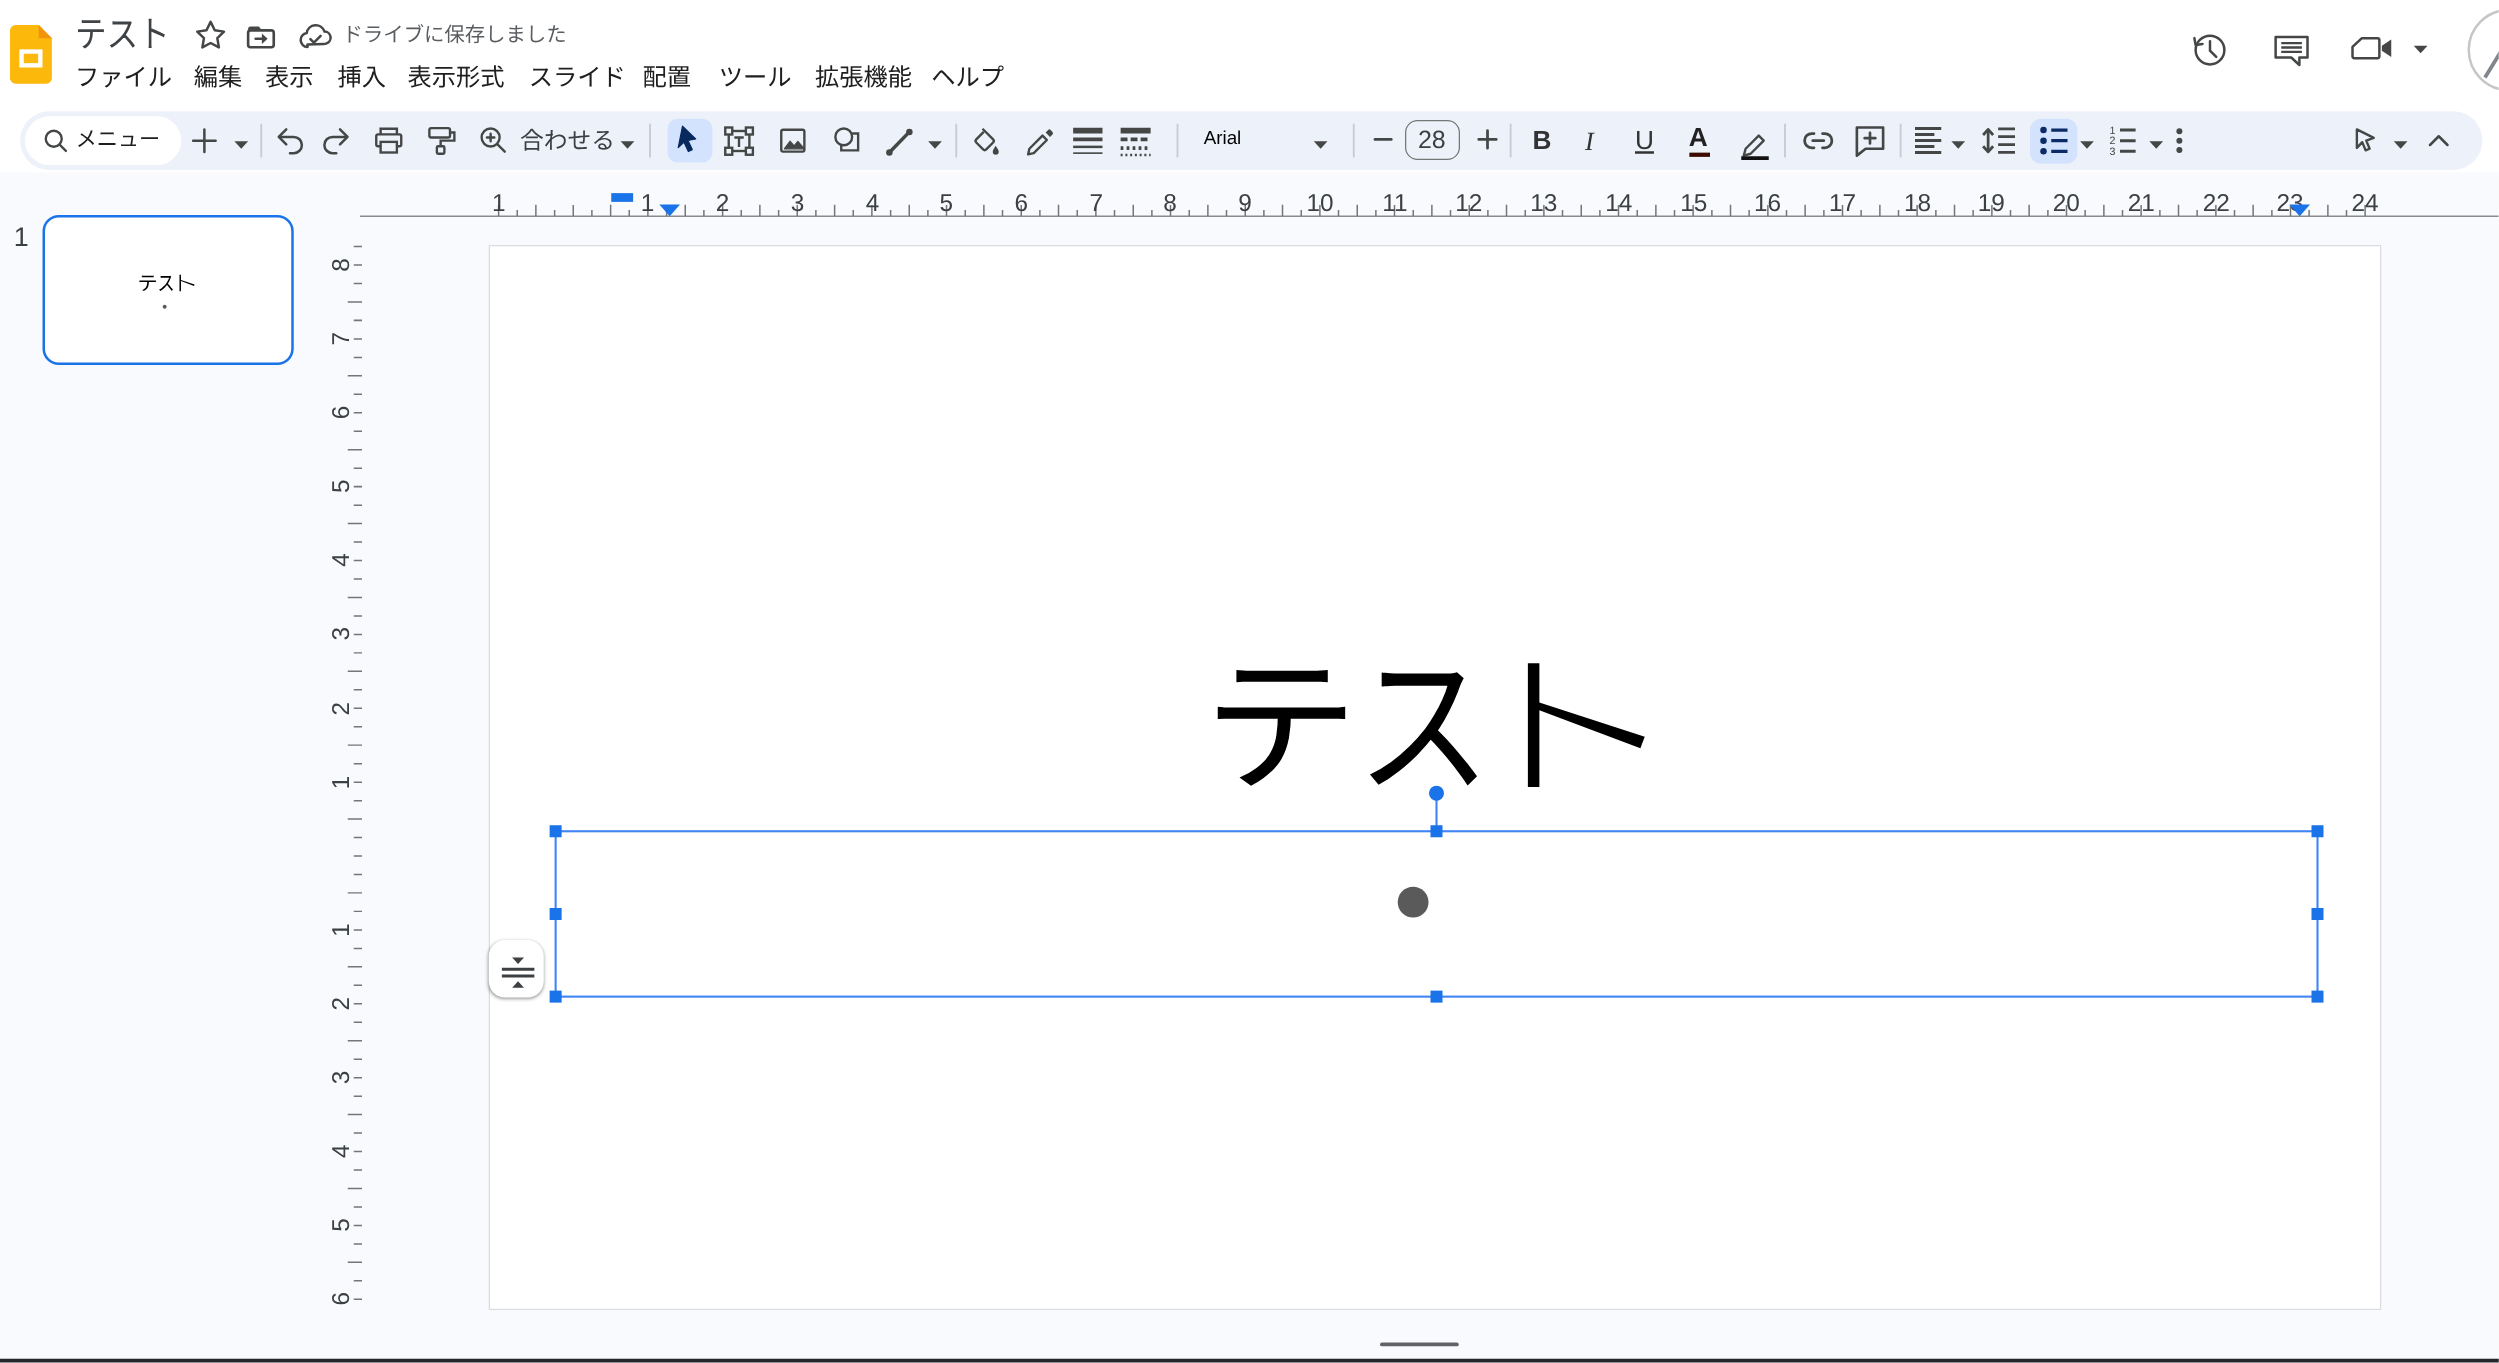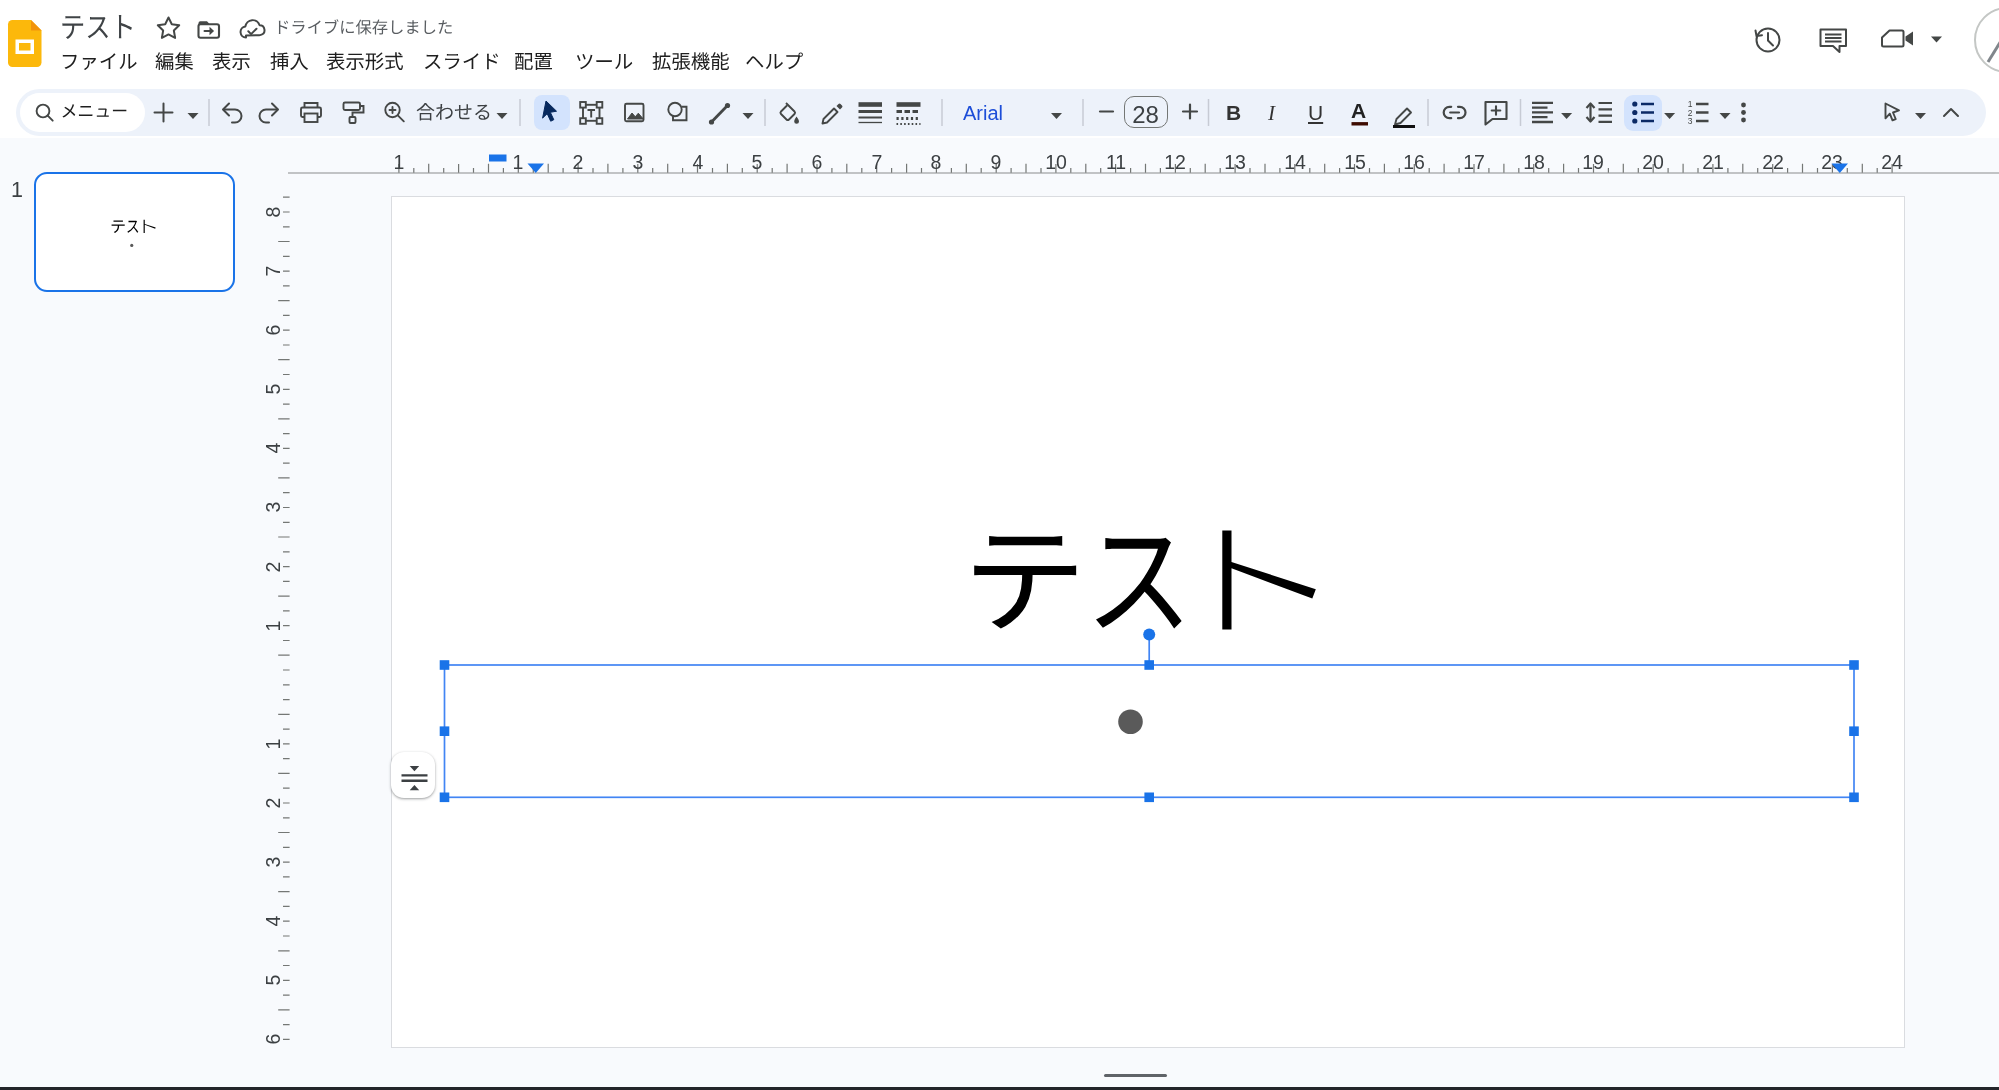--- a/index.html
+++ b/index.html
@@ -9,22 +9,22 @@
 <div style="position:absolute;left:0;top:1087px;width:1999px;height:3px;background:#23252a"></div>
 <div style="position:absolute;left:16px;top:89px;width:1970px;height:47px;border-radius:24px;background:#edf2fa"></div>
 <div style="position:absolute;left:20px;top:93px;width:125px;height:39px;border-radius:20px;background:#fff"></div>
 <div style="position:absolute;left:534px;top:95px;width:36px;height:35px;border-radius:8px;background:#d3e3fd"></div>
 <div style="position:absolute;left:1623.5px;top:94.5px;width:38px;height:36px;border-radius:9px;background:#d3e3fd"></div>
 <div style="position:absolute;left:1123.5px;top:95.5px;width:44px;height:32px;border-radius:10px;border:1.3px solid #747775"></div>
 <div style="position:absolute;left:33.5px;top:172px;width:201px;height:120px;border-radius:13px;background:#fff;border:2.8px solid #1a73e8;box-sizing:border-box"></div>
 <div style="position:absolute;left:391px;top:196px;width:1514px;height:852px;background:#fff;border:1px solid #dadce0;box-sizing:border-box"></div>
 <div style="position:absolute;left:391px;top:752px;width:44px;height:46px;border-radius:13px;background:#fff;box-shadow:0 1px 3px rgba(60,64,67,.35),0 1px 2px rgba(60,64,67,.2)"></div>
 <div style="position:absolute;left:1104px;top:1073.5px;width:63px;height:3.5px;border-radius:2px;background:#5f6368"></div>
-<div class="t" style="left:963px;top:102px;font-size:20px;color:#1d4ed8">Arial</div>
-<div class="t" style="left:1123.5px;top:101px;width:44px;text-align:center;font-size:24px;color:#3c4043">28</div>
+<div class="t" style="left:963px;top:102px;font-size:15px;color:#000000">Arial</div>
+<div class="t" style="left:1123.5px;top:101px;width:44px;text-align:center;font-size:20px;color:#3c4043">28</div>
 <div class="t" style="left:1226px;top:101px;font-size:21px;font-weight:bold;color:#333">B</div>
 <div class="t" style="left:1268px;top:101px;font-size:21px;font-style:italic;font-family:'Liberation Serif',serif;color:#333">I</div>
 <div class="t" style="left:1308px;top:101px;font-size:21px;text-decoration:underline;color:#333">U</div>
 <div class="t" style="left:1351px;top:99px;font-size:21px;font-weight:bold;color:#222">A</div>
 <svg style="position:absolute;left:0;top:0" width="1999" height="1090" viewBox="0 0 1999 1090">
 <defs>
       <path id="g0" d="M215 740Q236 738 259 736Q281 734 305 734Q323 734 363 734Q404 734 456 734Q508 734 560 734Q612 734 653 734Q693 734 710 734Q731 734 756 736Q782 737 803 740V657Q781 659 756 660Q732 660 710 660Q693 660 653 660Q613 660 561 660Q509 660 457 660Q405 660 364 660Q323 660 306 660Q282 660 258 660Q234 659 215 657ZM95 489Q116 487 138 485Q159 484 182 484Q195 484 233 484Q272 484 328 484Q383 484 447 484Q511 484 575 484Q639 484 694 484Q749 484 788 484Q826 484 837 484Q853 484 875 485Q897 486 915 489V406Q899 407 877 408Q856 408 837 408Q826 408 788 408Q749 408 694 408Q639 408 575 408Q511 408 447 408Q383 408 328 408Q272 408 233 408Q195 408 182 408Q160 408 138 408Q116 408 95 406ZM566 448Q566 354 553 276Q539 197 506 135Q488 101 458 68Q427 34 390 4Q352 -26 309 -48L235 7Q293 31 344 72Q395 113 424 160Q462 220 472 293Q482 365 482 448Z"></path>
       <path id="g1" d="M800 669Q795 663 788 649Q780 636 775 625Q756 576 725 517Q694 457 656 399Q618 341 576 294Q521 232 455 173Q389 115 316 65Q243 14 164 -22L100 45Q181 77 255 124Q330 172 395 228Q461 285 512 342Q546 381 579 430Q613 478 639 529Q666 579 678 620Q670 620 640 620Q610 620 569 620Q528 620 483 620Q438 620 397 620Q356 620 326 620Q297 620 288 620Q271 620 249 619Q228 618 210 617Q193 616 187 615V706Q194 705 213 704Q231 702 252 701Q273 700 288 700Q299 700 328 700Q357 700 397 700Q438 700 482 700Q526 700 566 700Q607 700 636 700Q665 700 674 700Q699 700 718 702Q738 704 749 708ZM589 347Q630 313 674 272Q717 231 759 188Q801 144 837 105Q873 65 899 33L829 -27Q794 21 745 76Q696 132 641 187Q587 243 532 290Z"></path>
       <path id="g2" d="M337 88Q337 102 337 145Q337 187 337 245Q337 304 337 369Q337 433 337 494Q337 555 337 602Q337 649 337 670Q337 691 335 721Q333 751 329 774H427Q425 752 423 722Q420 692 420 670Q420 631 420 576Q420 522 420 460Q420 399 421 339Q421 278 421 225Q421 173 421 137Q421 100 421 88Q421 72 422 51Q422 30 424 8Q426 -13 427 -30H330Q334 -6 335 27Q337 60 337 88ZM403 512Q452 497 512 477Q571 456 633 433Q695 410 750 386Q806 363 847 342L813 257Q770 281 716 304Q662 328 606 351Q549 374 496 392Q444 411 403 423Z"></path>
       <path id="g3" d="M656 720Q669 702 686 675Q703 649 719 621Q736 593 747 569L690 543Q678 569 663 596Q649 622 633 648Q618 673 601 695ZM777 770Q790 753 808 727Q825 701 842 673Q859 645 871 622L815 594Q802 620 787 646Q772 672 755 697Q739 722 722 744ZM305 75Q305 89 305 131Q305 173 305 232Q305 290 305 355Q305 420 305 481Q305 542 305 589Q305 636 305 657Q305 678 303 708Q302 738 297 761H396Q393 738 391 709Q389 679 389 657Q389 618 389 563Q389 509 389 447Q389 386 389 325Q389 265 389 212Q389 160 389 123Q389 87 389 75Q389 60 390 38Q390 16 392 -5Q394 -27 395 -43H299Q302 -19 303 14Q305 47 305 75ZM371 499Q420 484 480 464Q540 443 601 420Q663 397 718 373Q774 350 816 329L781 244Q738 267 684 291Q631 315 574 338Q517 361 465 379Q412 397 371 410Z"></path>

